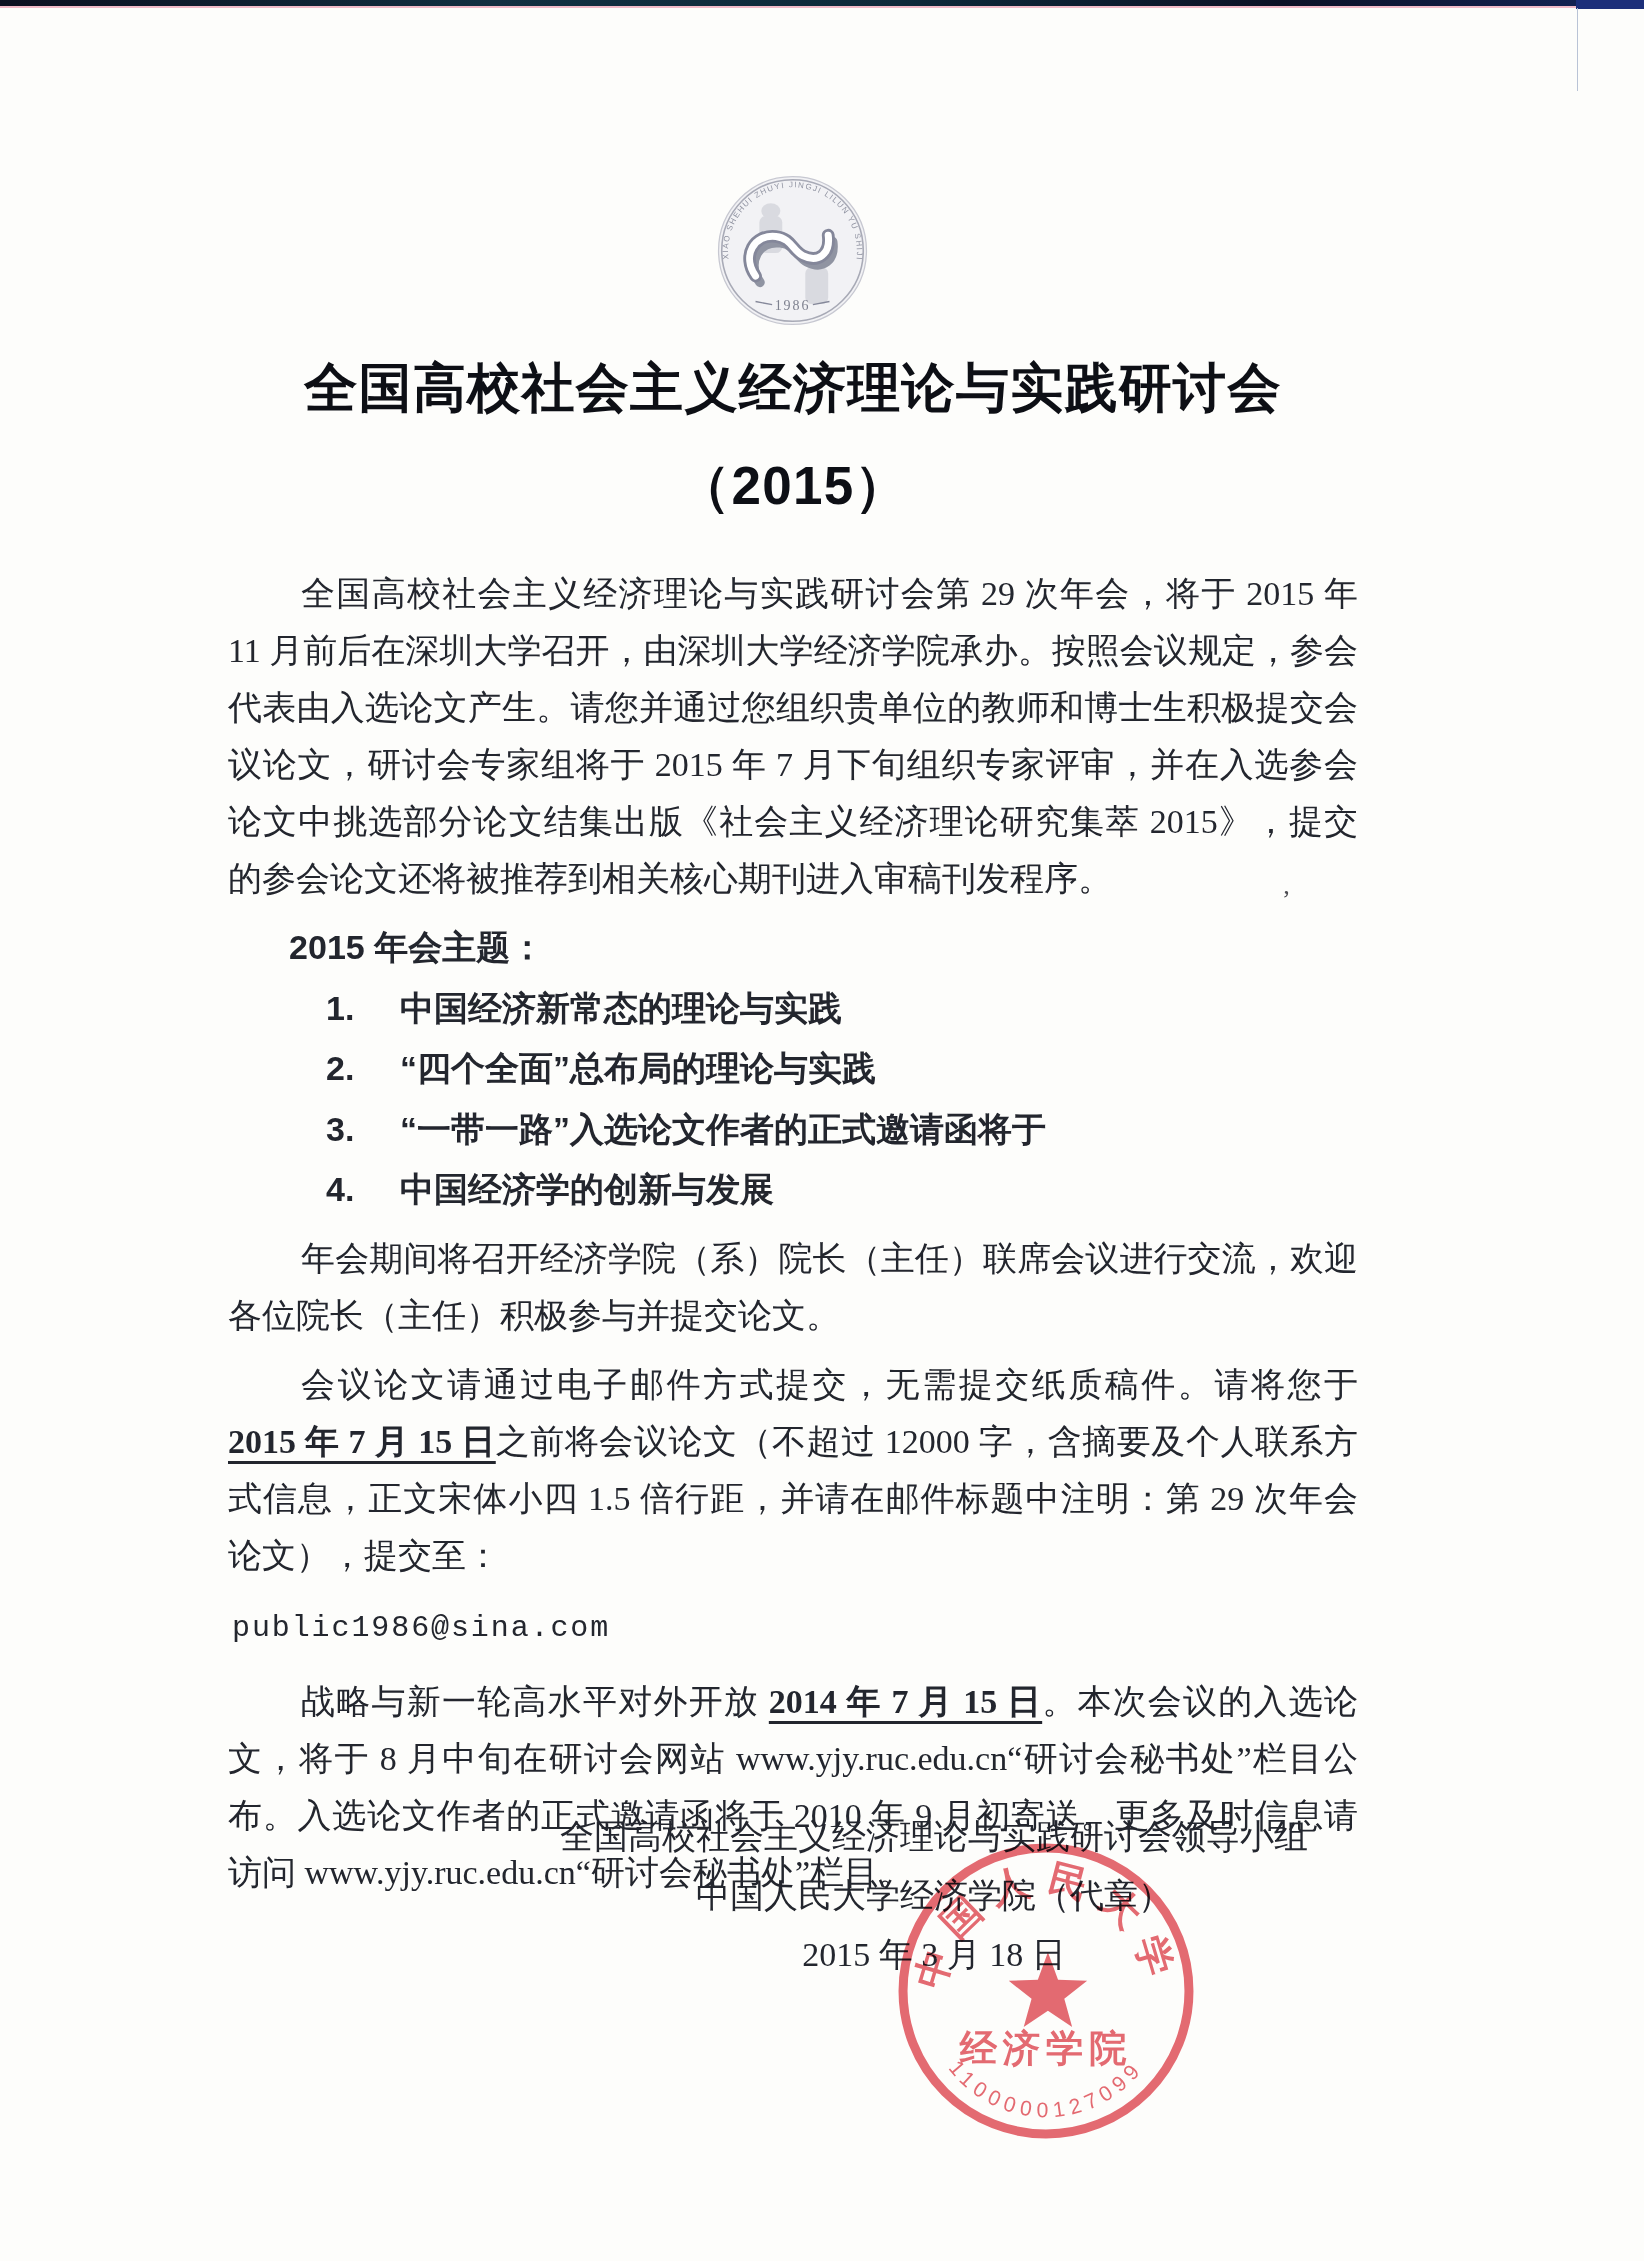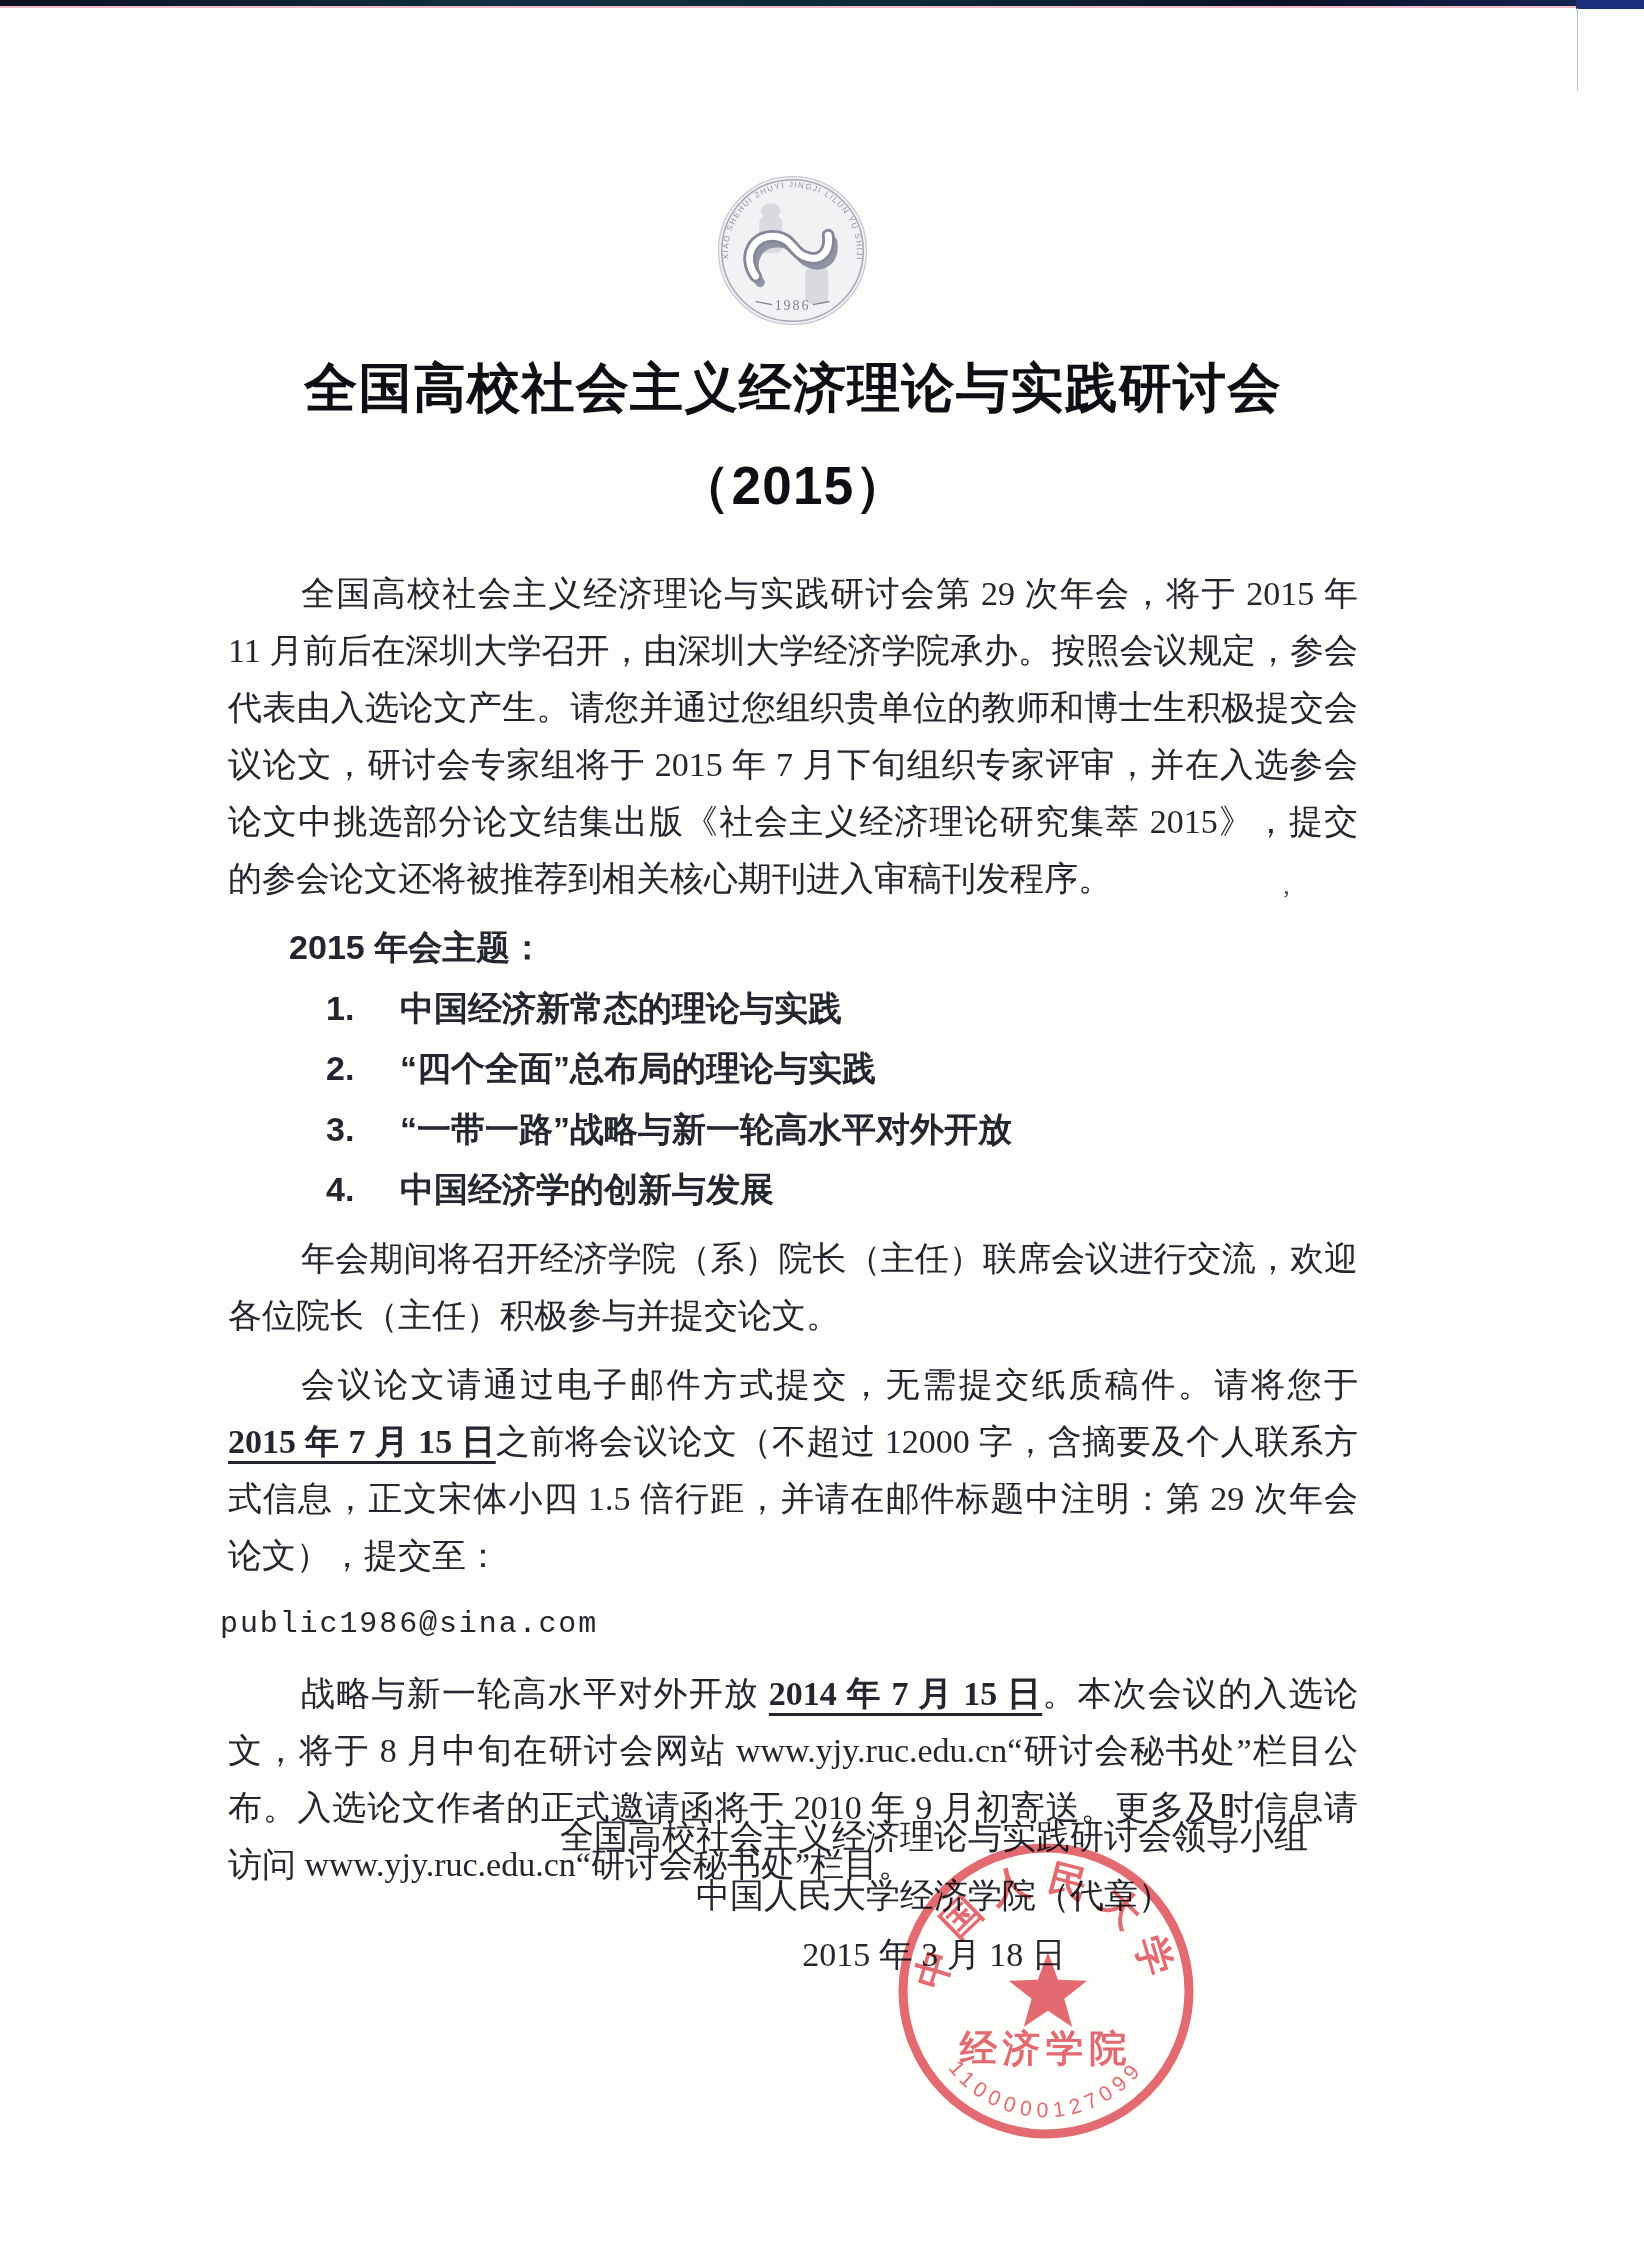--- a/index.html
+++ b/index.html
@@ -69,21 +69,21 @@
     font-weight: 700;
   }
   .topic {
     margin: 2.6px 0 0 110px;
     font-family: "Liberation Sans", "DejaVu Sans", sans-serif;
     font-weight: 700;
     line-height: 58px;
   }
   .topic .num { display: inline-block; width: 74px; }
   .email {
-    margin: 4px;
+    margin: 16px;
     font-family: "Liberation Mono", "DejaVu Sans Mono", monospace;
     font-size: 30px;
     letter-spacing: 1.9px;
     text-align: left;
   }
 
   
   .stray {
     position: absolute; left: 1282px; top: 885px;
     font-size: 26px; color: #4d4d52;
@@ -172,21 +172,21 @@
 
     <p class="topics-heading">2015 年会主题：</p>
 
     <div class="topic">
       <span class="num">1.</span><span>中国经济新常态的理论与实践</span>
     </div>
     <div class="topic">
       <span class="num">2.</span><span>“四个全面”总布局的理论与实践</span>
     </div>
     <div class="topic">
-      <span class="num">3.</span><span>“一带一路”战略与新一轮高水平对外开放</span>
+      <span class="num">3.</span><span>“一带一路”入选论文作者的正式邀请函将于</span>
     </div>
     <div class="topic">
       <span class="num">4.</span><span>中国经济学的创新与发展</span>
     </div>
 
     <p class="para indent">年会期间将召开经济学院（系）院长（主任）联席会议进行交流，欢迎各位院长（主任）积极参与并提交论文。</p>
 
     <p class="para indent"><span>会议论文请通过电子邮件方式提交，无需提交纸质稿件。请将您于 </span><span class="bu">2015 年 7 月 15 日</span><span>之前将会议论文（不超过 12000 字，含摘要及个人联系方式信息，正文宋体小四 1.5 倍行距，并请在邮件标题中注明：第 29 次年会论文），提交至：</span></p>
 
     <p class="email">public1986@sina.com</p>

